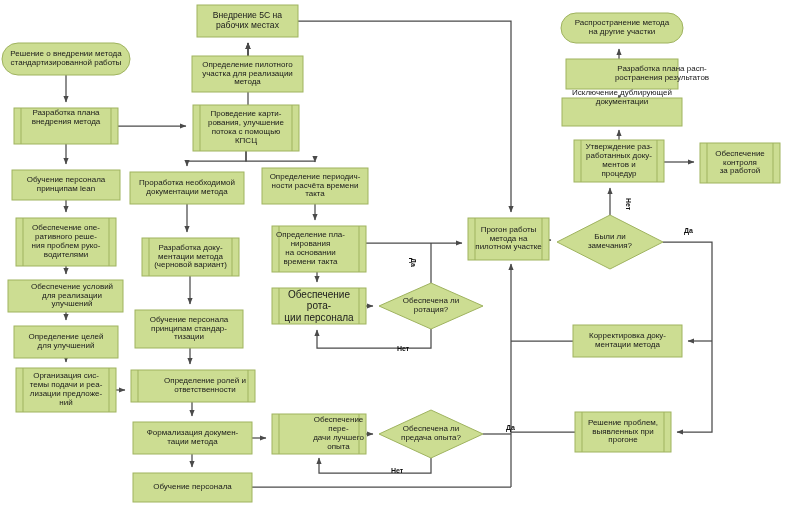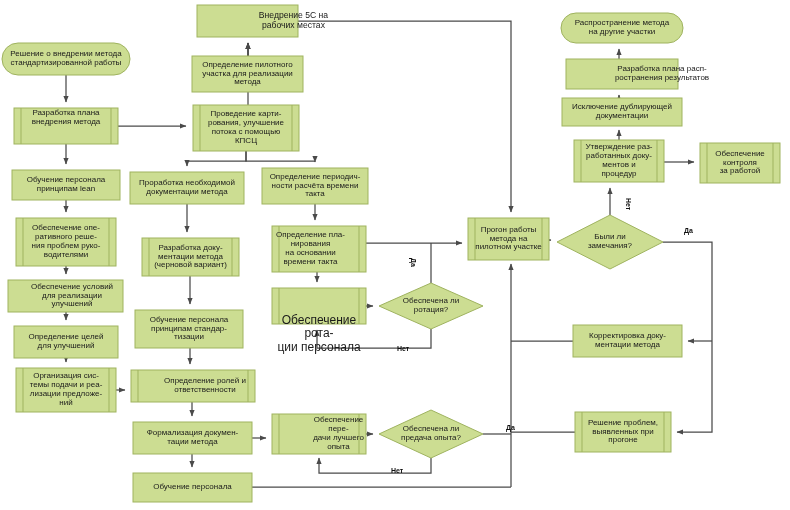--- a/index.html
+++ b/index.html
@@ -261,21 +261,21 @@
 ния проблем руко-
 водителями</div>
       <div class="node-text" style="left: 8px; top: 280px; width: 115px; height: 32px; font-size: 8px; color: rgb(26, 26, 26); padding-left: 16px;">Обеспечение условий
 для реализации улучшений</div>
       <div class="node-text" style="left: 14px; top: 326px; width: 104px; height: 32px; font-size: 8px; color: rgb(26, 26, 26);">Определение целей
 для улучшений</div>
       <div class="node-text" style="left: 16px; top: 368px; width: 100px; height: 44px; font-size: 8px; color: rgb(26, 26, 26);">Организация сис-
 темы подачи и реа-
 лизации предложе-
 ний</div>
-      <div class="node-text" style="left: 197px; top: 5px; width: 101px; height: 32px; font-size: 8.6px; color: rgb(26, 26, 26); margin-left: 46px;">Внедрение 5С на
+      <div class="node-text" style="left: 197px; top: 5px; width: 101px; height: 32px; font-size: 8.6px; color: rgb(26, 26, 26);">Внедрение 5С на
 рабочих местах</div>
       <div class="node-text" style="left: 192px; top: 56px; width: 111px; height: 36px; font-size: 8px; color: rgb(26, 26, 26);">Определение пилотного
 участка для реализации
 метода</div>
       <div class="node-text" style="left: 193px; top: 105px; width: 106px; height: 46px; font-size: 8px; color: rgb(26, 26, 26);">Проведение карти-
 рования, улучшение
 потока с помощью
 КПСЦ</div>
       <div class="node-text" style="left: 130px; top: 172px; width: 114px; height: 32px; font-size: 8px; color: rgb(26, 26, 26);">Проработка необходимой
 документации метода</div>
@@ -290,39 +290,39 @@
       <div class="node-text" style="left: 133px; top: 422px; width: 119px; height: 32px; font-size: 8px; color: rgb(26, 26, 26); border-radius: 7px;">Формализация докумен-
 тации метода</div>
       <div class="node-text" style="left: 133px; top: 473px; width: 119px; height: 29px; font-size: 8px; color: rgb(26, 26, 26);">Обучение персонала</div>
       <div class="node-text" style="left: 262px; top: 168px; width: 106px; height: 36px; font-size: 8px; color: rgb(26, 26, 26);">Определение периодич-
 ности расчёта времени
 такта</div>
       <div class="node-text" style="left: 272px; top: 226px; width: 77px; height: 46px; font-size: 8px; color: rgb(26, 26, 26); text-align: center;">Определение пла-
 нирования
 на основании
 времени такта</div>
-      <div class="node-text" style="left: 272px; top: 288px; width: 94px; height: 36px; font-size: 12px; color: rgb(26, 26, 26); margin-top: 28px;">Обеспечение рота-
+      <div class="node-text" style="left: 272px; top: 288px; width: 94px; height: 36px; font-size: 10px; color: rgb(26, 26, 26);">Обеспечение рота-
 ции персонала</div>
       <div class="node-text" style="left: 272px; top: 414px; width: 100px; height: 40px; font-size: 8px; color: rgb(26, 26, 26); padding-left: 36px;">Обеспечение пере-
 дачи лучшего
 опыта</div>
       <div class="node-text" style="left: 379px; top: 283px; width: 104px; height: 46px; font-size: 8px; color: rgb(26, 26, 26);">Обеспечена ли
 ротация?</div>
       <div class="node-text" style="left: 379px; top: 410px; width: 104px; height: 48px; font-size: 8px; color: rgb(26, 26, 26);">Обеспечена ли
 предача опыта?</div>
       <div class="node-text" style="left: 557px; top: 215px; width: 106px; height: 54px; font-size: 8px; color: rgb(26, 26, 26);">Были ли
 замечания?</div>
       <div class="node-text" style="left: 468px; top: 218px; width: 81px; height: 42px; font-size: 8px; color: rgb(26, 26, 26);">Прогон работы
 метода на
 пилотном участке</div>
       <div class="node-text" style="left: 561px; top: 13px; width: 122px; height: 30px; font-size: 8px; color: rgb(26, 26, 26);">Распространение метода
 на другие участки</div>
       <div class="node-text" style="left: 566px; top: 59px; width: 112px; height: 30px; font-size: 8px; color: rgb(26, 26, 26); margin-left: 40px;">Разработка плана расп-
 ространения результатов</div>
-      <div class="node-text" style="left: 562px; top: 98px; width: 120px; height: 28px; font-size: 8px; color: rgb(26, 26, 26);">Исключение дублирующей
+      <div class="node-text" style="left: 562px; top: 84px; width: 120px; height: 28px; font-size: 8px; color: rgb(26, 26, 26);">Исключение дублирующей
 документации</div>
       <div class="node-text" style="left: 574px; top: 140px; width: 90px; height: 42px; font-size: 8px; color: rgb(26, 26, 26); border-radius: 14px;">Утверждение раз-
 работанных доку-
 ментов и
 процедур</div>
       <div class="node-text" style="left: 700px; top: 143px; width: 80px; height: 40px; font-size: 8px; color: rgb(26, 26, 26); border-radius: 13px;">Обеспечение
 контроля
 за работой</div>
       <div class="node-text" style="left: 573px; top: 325px; width: 109px; height: 32px; font-size: 8px; color: rgb(26, 26, 26);">Корректировка доку-
 ментации метода</div>

